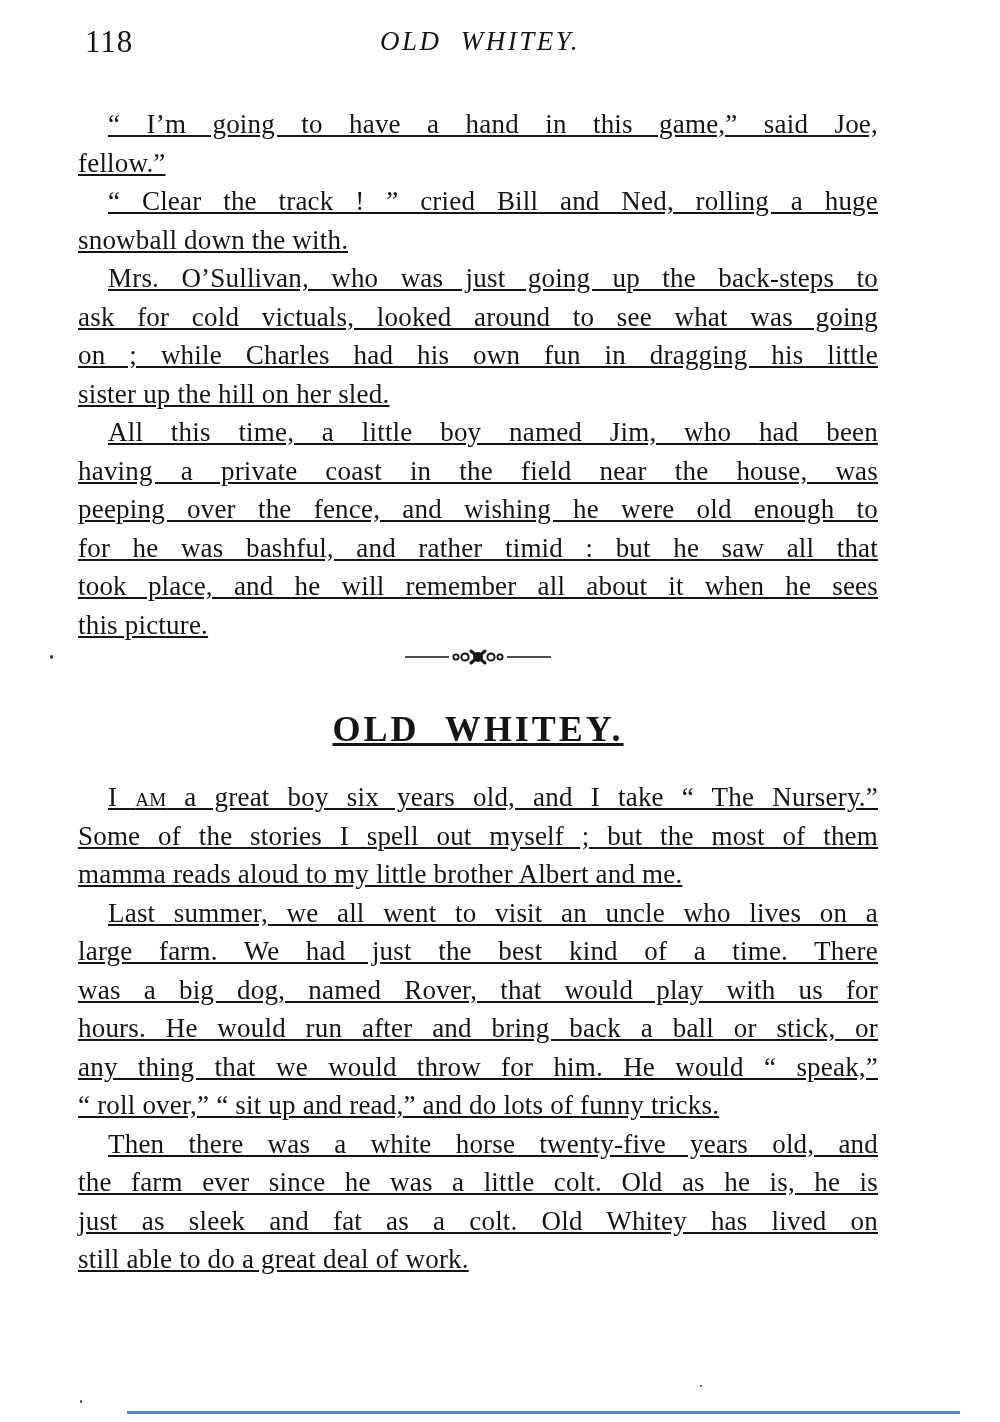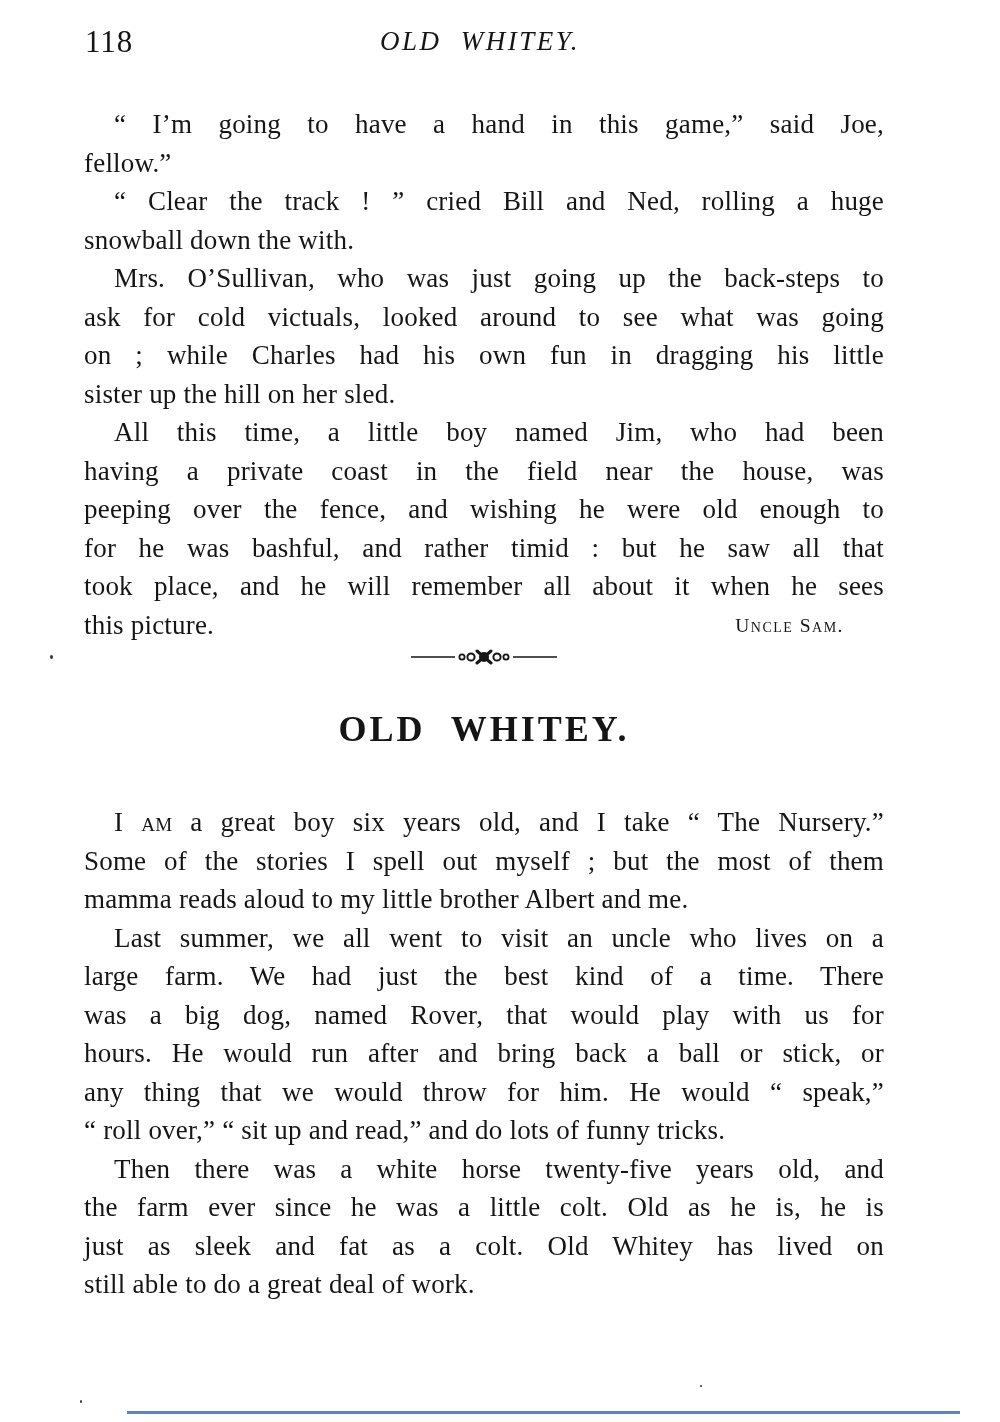--- a/index.html
+++ b/index.html
@@ -26,22 +26,23 @@
     width: 100%;
     text-align: center;
     font-style: italic;
     font-size: 27px;
     letter-spacing: 2.5px;
     word-spacing: 10px;
   }
   .body-block {
     position: absolute;
     top: 105px;
-    left: 84px;
+    left: 78px;
     width: 800px;
+    text-decoration: underline;
   }
   .line {
     font-size: 27px;
     line-height: 38.5px;
     letter-spacing: 0.2px;
     text-align: justify;
     text-align-last: justify;
     white-space: normal;
   }
   .line.indent { text-indent: 30px; }
@@ -66,21 +67,21 @@
   }
   .story-title {
     margin-top: 42px;
     text-align: center;
     font-size: 36px;
     font-weight: bold;
     line-height: 44px;
     letter-spacing: 3px;
     word-spacing: 14px;
   }
-  #story2 { margin-top: 52px; }
+  #story2 { margin-top: 27px; }
   .scan-line {
     position: absolute;
     left: 127px;
     right: 0;
     bottom: 8px;
     height: 3px;
     background: #5b82c4;
   }
   .speck {
     position: absolute;
@@ -111,21 +112,20 @@
         <div class="line">on ; while Charles had his own fun in dragging his little</div>
         <div class="line last">sister up the hill on her sled.</div>
         <div class="line indent">All this time, a little boy named Jim, who had been</div>
         <div class="line">having a private coast in the field near the house, was</div>
         <div class="line">peeping over the fence, and wishing he were old enough to</div>
         <div class="line">for he was bashful, and rather timid : but he saw all that</div>
         <div class="line">took place, and he will remember all about it when he sees</div>
         <div class="line last">this picture.</div>
       </div>
 
-    <div class="signature">Uncle Sam.</div>
 
     <div class="divider-row">
       <svg width="150" height="16" viewBox="0 0 150 16">
         <line x1="2" y1="8" x2="46" y2="8" stroke="#151515" stroke-width="1.7"></line>
         <circle cx="53" cy="8" r="2.6" fill="none" stroke="#151515" stroke-width="1.8"></circle>
         <circle cx="62" cy="8" r="3.6" fill="none" stroke="#151515" stroke-width="2"></circle>
         <path d="M68 2 L82 14 M82 2 L68 14" stroke="#151515" stroke-width="3" stroke-linecap="round"></path>
         <circle cx="75" cy="8" r="5" fill="#151515"></circle>
         <circle cx="88" cy="8" r="3.6" fill="none" stroke="#151515" stroke-width="2"></circle>
         <circle cx="97" cy="8" r="2.6" fill="none" stroke="#151515" stroke-width="1.8"></circle>

